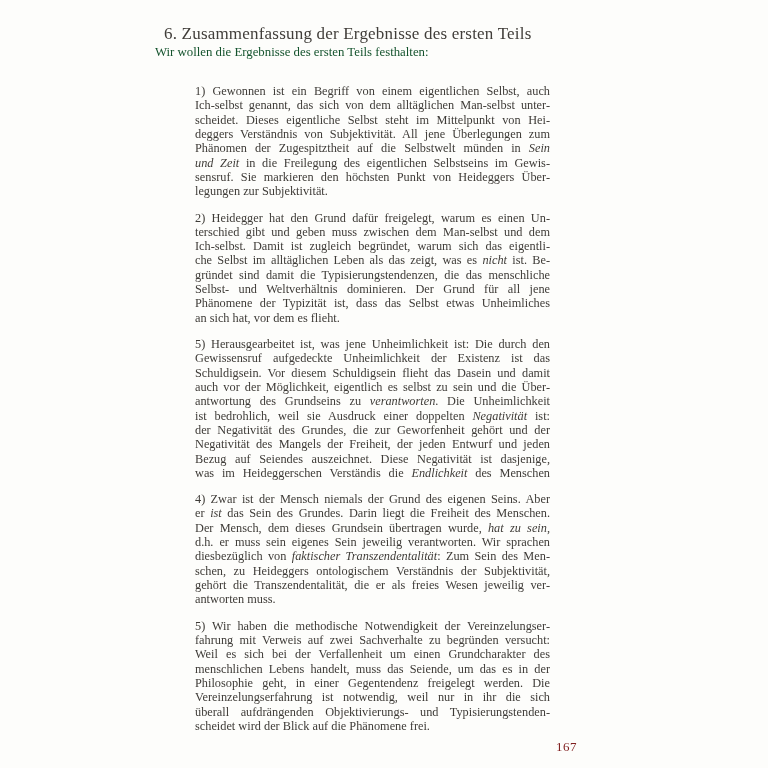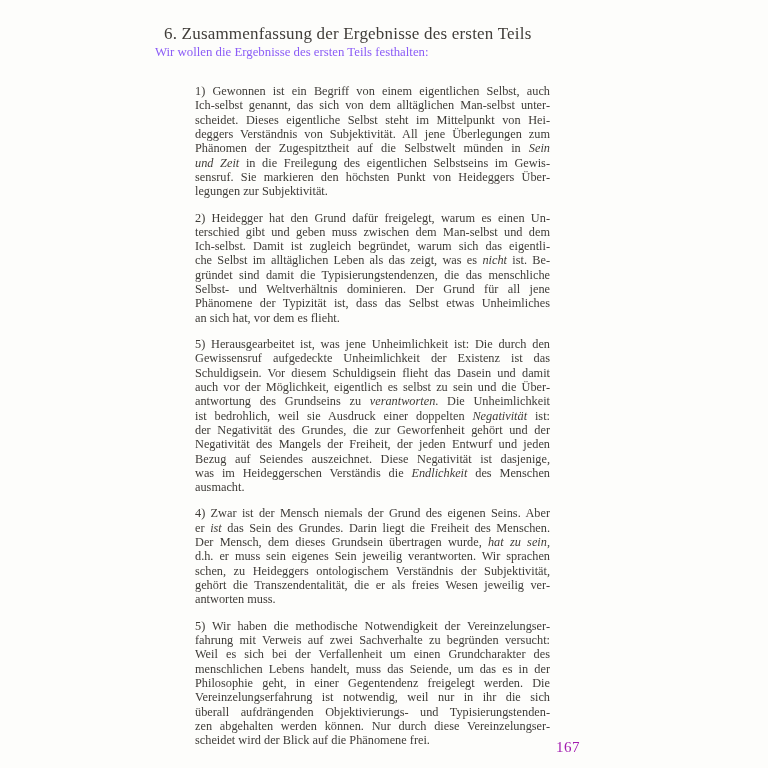--- a/index.html
+++ b/index.html
@@ -31,21 +31,21 @@
     white-space: nowrap;
     color: #403d39;
   }
   .intro-sentence {
     position: absolute;
     left: 155px;
     top: 45px;
     margin: 0;
     font-size: 12.8px;
     white-space: nowrap;
-    color: #8b5cf6;
+    color: #14532d;
   }
   .body-text {
     position: absolute;
     left: 183px;
     top: 72px;
     width: 379px;
     font-size: 12.3px;
     line-height: 14.32px;
     color: #3e3b37;
   }
@@ -59,23 +59,23 @@
   }
   .line.last {
     text-align-last: left;
   }
   .line em {
   }
   .page-number {
     position: absolute;
     left: 556px;
     top: 739px;
-    font-size: 15px;
+    font-size: 13px;
     letter-spacing: 0.5px;
-    color: #a21caf;
+    color: #7f1d1d;
   }
 </style>
 </head>
 <body>
 
 <div class="book-page">
   <h1 class="chapter-heading">6. Zusammenfassung der Ergebnisse des ersten Teils</h1>
 
   <p class="intro-sentence">Wir wollen die Ergebnisse des ersten Teils festhalten:</p>
 
@@ -104,38 +104,37 @@
         <div class="line"><span>5) Herausgearbeitet ist, was jene Unheimlichkeit ist: Die durch den</span></div>
         <div class="line"><span>Gewissensruf aufgedeckte Unheimlichkeit der Existenz ist das</span></div>
         <div class="line"><span>Schuldigsein. Vor diesem Schuldigsein flieht das Dasein und damit</span></div>
         <div class="line"><span>auch vor der Möglichkeit, eigentlich es selbst zu sein und die Über-</span></div>
         <div class="line"><span>antwortung des Grundseins zu </span><em>verantworten</em><span>. Die Unheimlichkeit</span></div>
         <div class="line"><span>ist bedrohlich, weil sie Ausdruck einer doppelten </span><em>Negativität</em><span> ist:</span></div>
         <div class="line"><span>der Negativität des Grundes, die zur Geworfenheit gehört und der</span></div>
         <div class="line"><span>Negativität des Mangels der Freiheit, der jeden Entwurf und jeden</span></div>
         <div class="line"><span>Bezug auf Seiendes auszeichnet. Diese Negativität ist dasjenige,</span></div>
         <div class="line"><span>was im Heideggerschen Verständis die </span><em>Endlichkeit</em><span> des Menschen</span></div>
-        <div class="line last"><span>ausmacht.</span></div>
       </div>
       <div class="para">
         <div class="line"><span>4) Zwar ist der Mensch niemals der Grund des eigenen Seins. Aber</span></div>
         <div class="line"><span>er </span><em>ist</em><span> das Sein des Grundes. Darin liegt die Freiheit des Menschen.</span></div>
         <div class="line"><span>Der Mensch, dem dieses Grundsein übertragen wurde, </span><em>hat zu sein</em><span>,</span></div>
         <div class="line"><span>d.h. er muss sein eigenes Sein jeweilig verantworten. Wir sprachen</span></div>
+        <div class="line"><span>diesbezüglich von </span><em>faktischer Transzendentalität</em><span>: Zum Sein des Men-</span></div>
         <div class="line"><span>schen, zu Heideggers ontologischem Verständnis der Subjektivität,</span></div>
         <div class="line"><span>gehört die Transzendentalität, die er als freies Wesen jeweilig ver-</span></div>
         <div class="line last"><span>antworten muss.</span></div>
       </div>
       <div class="para">
         <div class="line"><span>5) Wir haben die methodische Notwendigkeit der Vereinzelungser-</span></div>
         <div class="line"><span>fahrung mit Verweis auf zwei Sachverhalte zu begründen versucht:</span></div>
         <div class="line"><span>Weil es sich bei der Verfallenheit um einen Grundcharakter des</span></div>
         <div class="line"><span>menschlichen Lebens handelt, muss das Seiende, um das es in der</span></div>
         <div class="line"><span>Philosophie geht, in einer Gegentendenz freigelegt werden. Die</span></div>
         <div class="line"><span>Vereinzelungserfahrung ist notwendig, weil nur in ihr die sich</span></div>
         <div class="line"><span>überall aufdrängenden Objektivierungs- und Typisierungstenden-</span></div>
-        <div class="line"><span>zen abgehalten werden können. Nur durch diese Vereinzelungser-</span></div>
         <div class="line last"><span>scheidet wird der Blick auf die Phänomene frei.</span></div>
       </div>
     </section>
 
   <span class="page-number">167</span>
 </div>
 
 </body></html>

